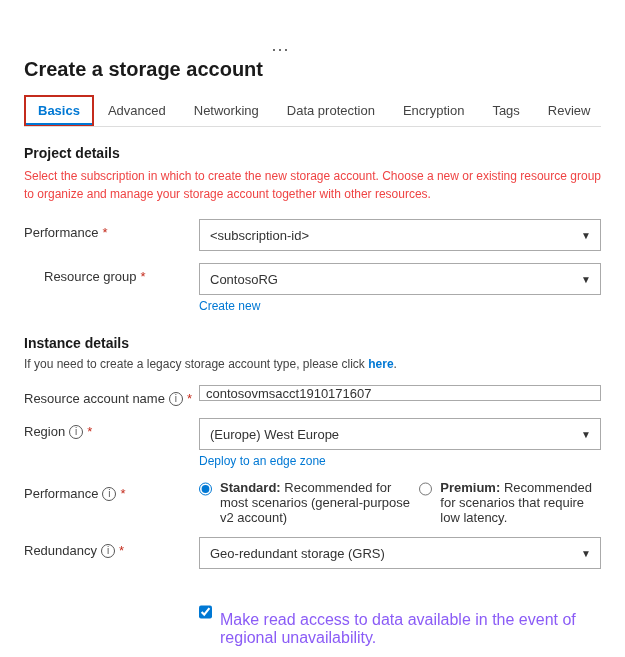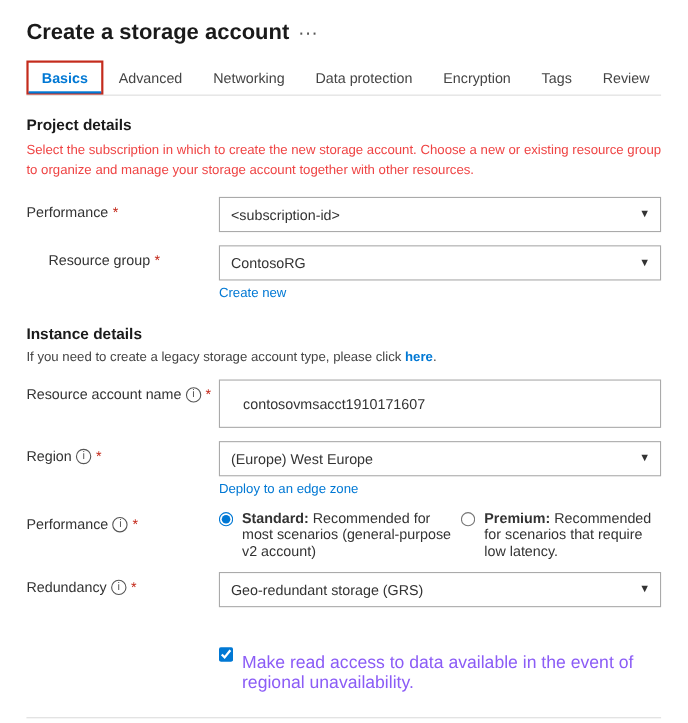--- a/index.html
+++ b/index.html
@@ -17,20 +17,21 @@
     .page-title-row {
       display: flex;
       align-items: center;
       gap: 8px;
       margin-bottom: 14px;
     }
     .page-title {
       font-size: 20px;
       font-weight: 600;
       color: #1a1a1a;
+      margin-top: 40px;
     }
     .ellipsis-icon {
       color: #555;
       font-size: 18px;
       cursor: pointer;
     }
     .tabs-row {
       display: flex;
       align-items: center;
       border-bottom: 1px solid #ddd;
@@ -133,25 +134,25 @@
       position: absolute;
       right: 10px;
       top: 50%;
       transform: translateY(-50%);
       font-size: 10px;
       color: #333;
       pointer-events: none;
     }
     .text-input {
       width: 100%;
-      padding: 6px 21px;
+      padding: 6px 6px;
       border: 1px solid #aaa;
       font-size: 13px;
       color: #333;
-      height: 44px;
+      height: 16px;
     }
     .create-new-link {
       color: #0078d4;
       font-size: 12px;
       cursor: pointer;
       text-decoration: none;
       display: inline-block;
       margin-top: 4px;
     }
     .deploy-link {

